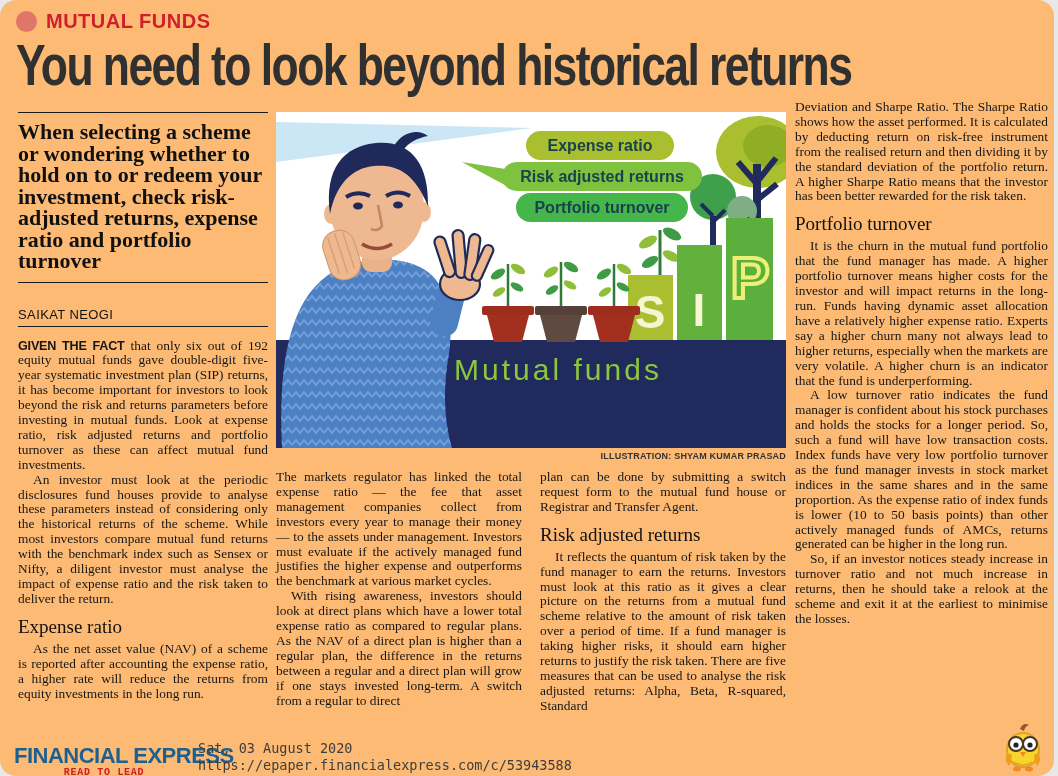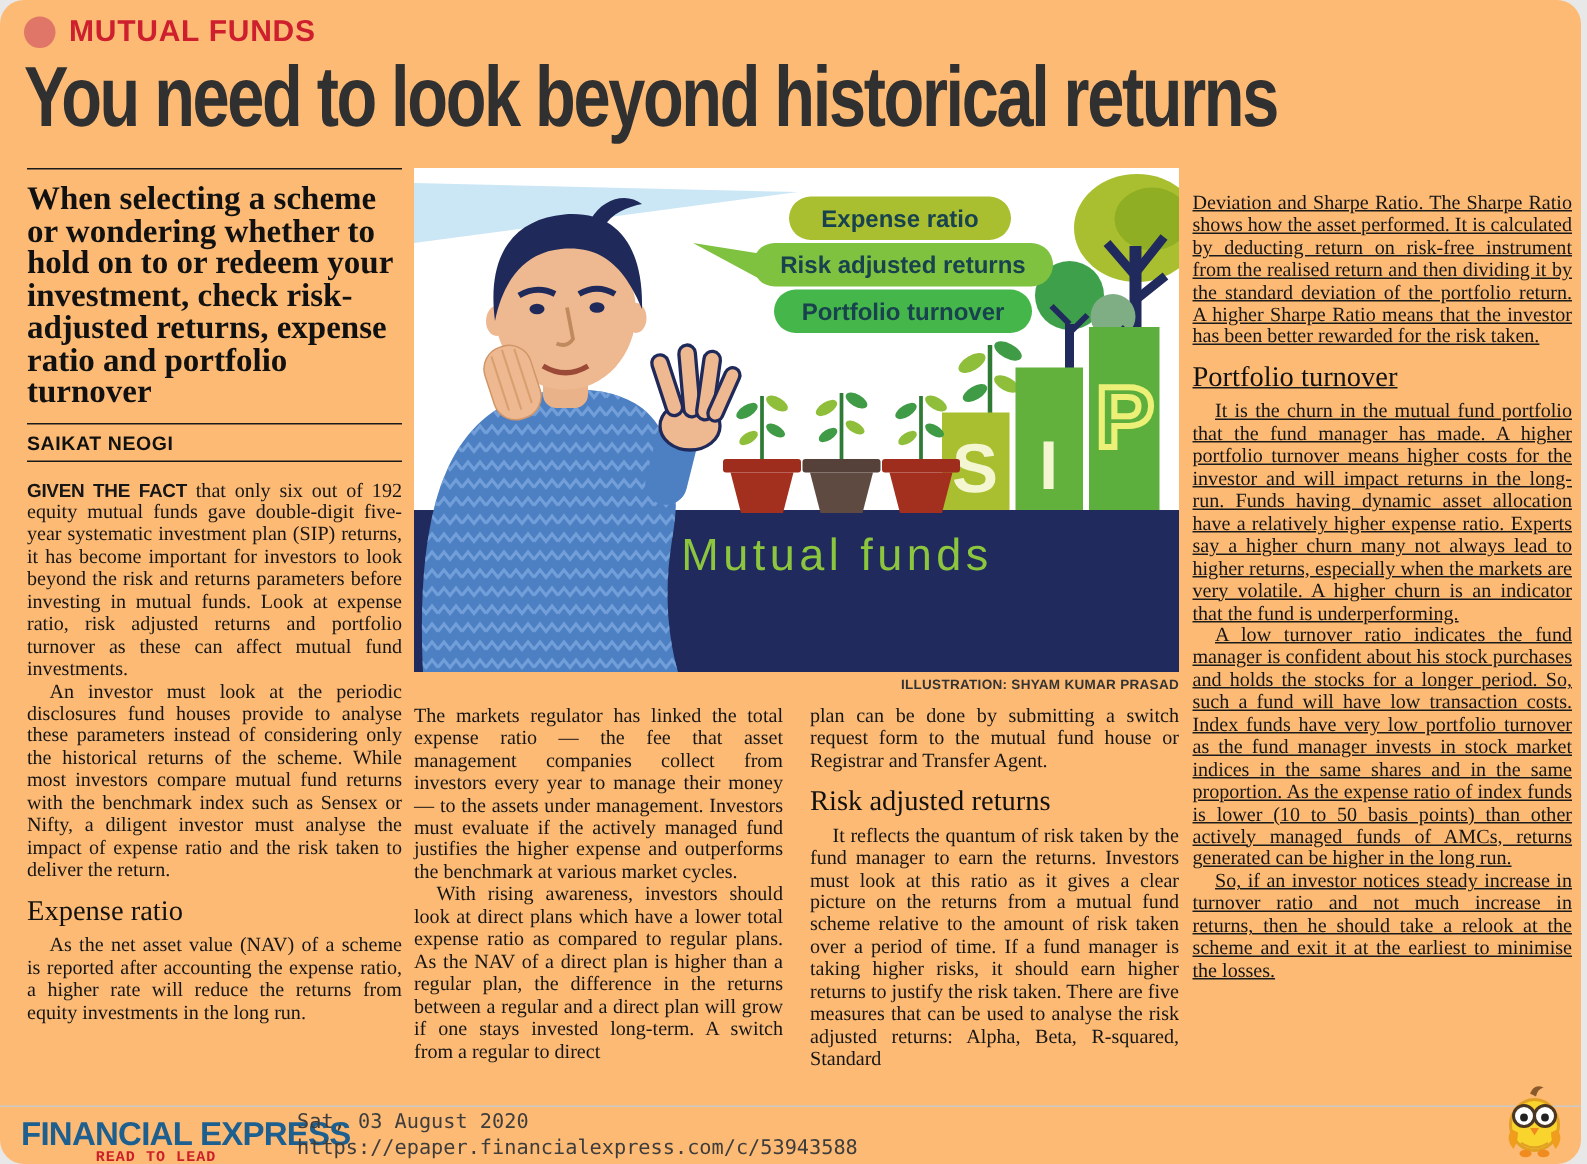--- a/index.html
+++ b/index.html
@@ -21,36 +21,36 @@
   .headline{position:absolute;left:16px;top:32px;width:1040px;white-space:nowrap;
     font-family:"Liberation Sans",sans-serif;font-weight:700;font-size:57px;
     letter-spacing:-2px;color:var(--headline_ink);transform:scaleX(.78);transform-origin:left top;}
 
   
   .col-left{position:absolute;left:18px;top:112px;width:250px;}
   .toprule{border-top:1.5px solid #1a1a1a;margin-bottom:8px;}
   .deck{font-weight:700;font-size:22px;line-height:21.5px;color:#111;}
   .byline-box{border-top:1.2px solid #1a1a1a;border-bottom:1.2px solid #1a1a1a;
     margin-top:10px;padding:5px 0 4px;}
-  .byline{font-family:"Liberation Sans",sans-serif;font-weight:700;font-size:13px;letter-spacing:.4px;color:#111;}
+  .byline{font-family:"Liberation Sans",sans-serif;font-weight:400;font-size:13px;letter-spacing:.4px;color:#111;margin-top:19px;}
   .body-text{margin-top:12px;}
   .body-text p, .mid-col p, .col-right p{font-size:13.4px;line-height:14.9px;text-align:justify;color:#161616;}
   .indent{text-indent:15px;}
   .lead-in{font-family:"Liberation Sans",sans-serif;font-weight:700;font-size:12.6px;letter-spacing:-.2px;}
   .section-h{font-size:19px;font-weight:400;color:#111;margin:9px 0 4px;}
 
   
   .mid{position:absolute;left:276px;top:112px;width:510px;}
   .illus{position:relative;width:510px;height:336px;background:#fff;}
   .credit{font-family:"Liberation Sans",sans-serif;font-weight:700;font-size:9px;
     color:#333;text-align:right;margin-top:3px;letter-spacing:.2px;}
   .mid-cols{display:flex;gap:18px;margin-top:9px;}
   .mid-col{width:246px;}
 
-  .col-right{position:absolute;left:795px;top:128px;width:253px;text-decoration:underline;}
+  .col-right{position:absolute;left:795px;top:100px;width:253px;}
 
   
   .svg-navy{fill:var(--navy);} .svg-olive{fill:var(--olive);}
   .svg-green-mid{fill:var(--green_mid);} .svg-green-deep{fill:var(--green_deep);}
   .svg-sky{fill:var(--sky);}
   .bubble-text{fill:#17424e;font:700 16px "Liberation Sans",sans-serif;}
   .caption-text{fill:var(--caption_green);font:400 30px "Liberation Sans",sans-serif;letter-spacing:3px;}
   .sip-letter{font:700 46px "Liberation Sans",sans-serif;fill:#f3f6d0;}
   .sip-letter-outline{font:700 58px "Liberation Sans",sans-serif;fill:none;stroke:#ecf077;stroke-width:4px;}
 

